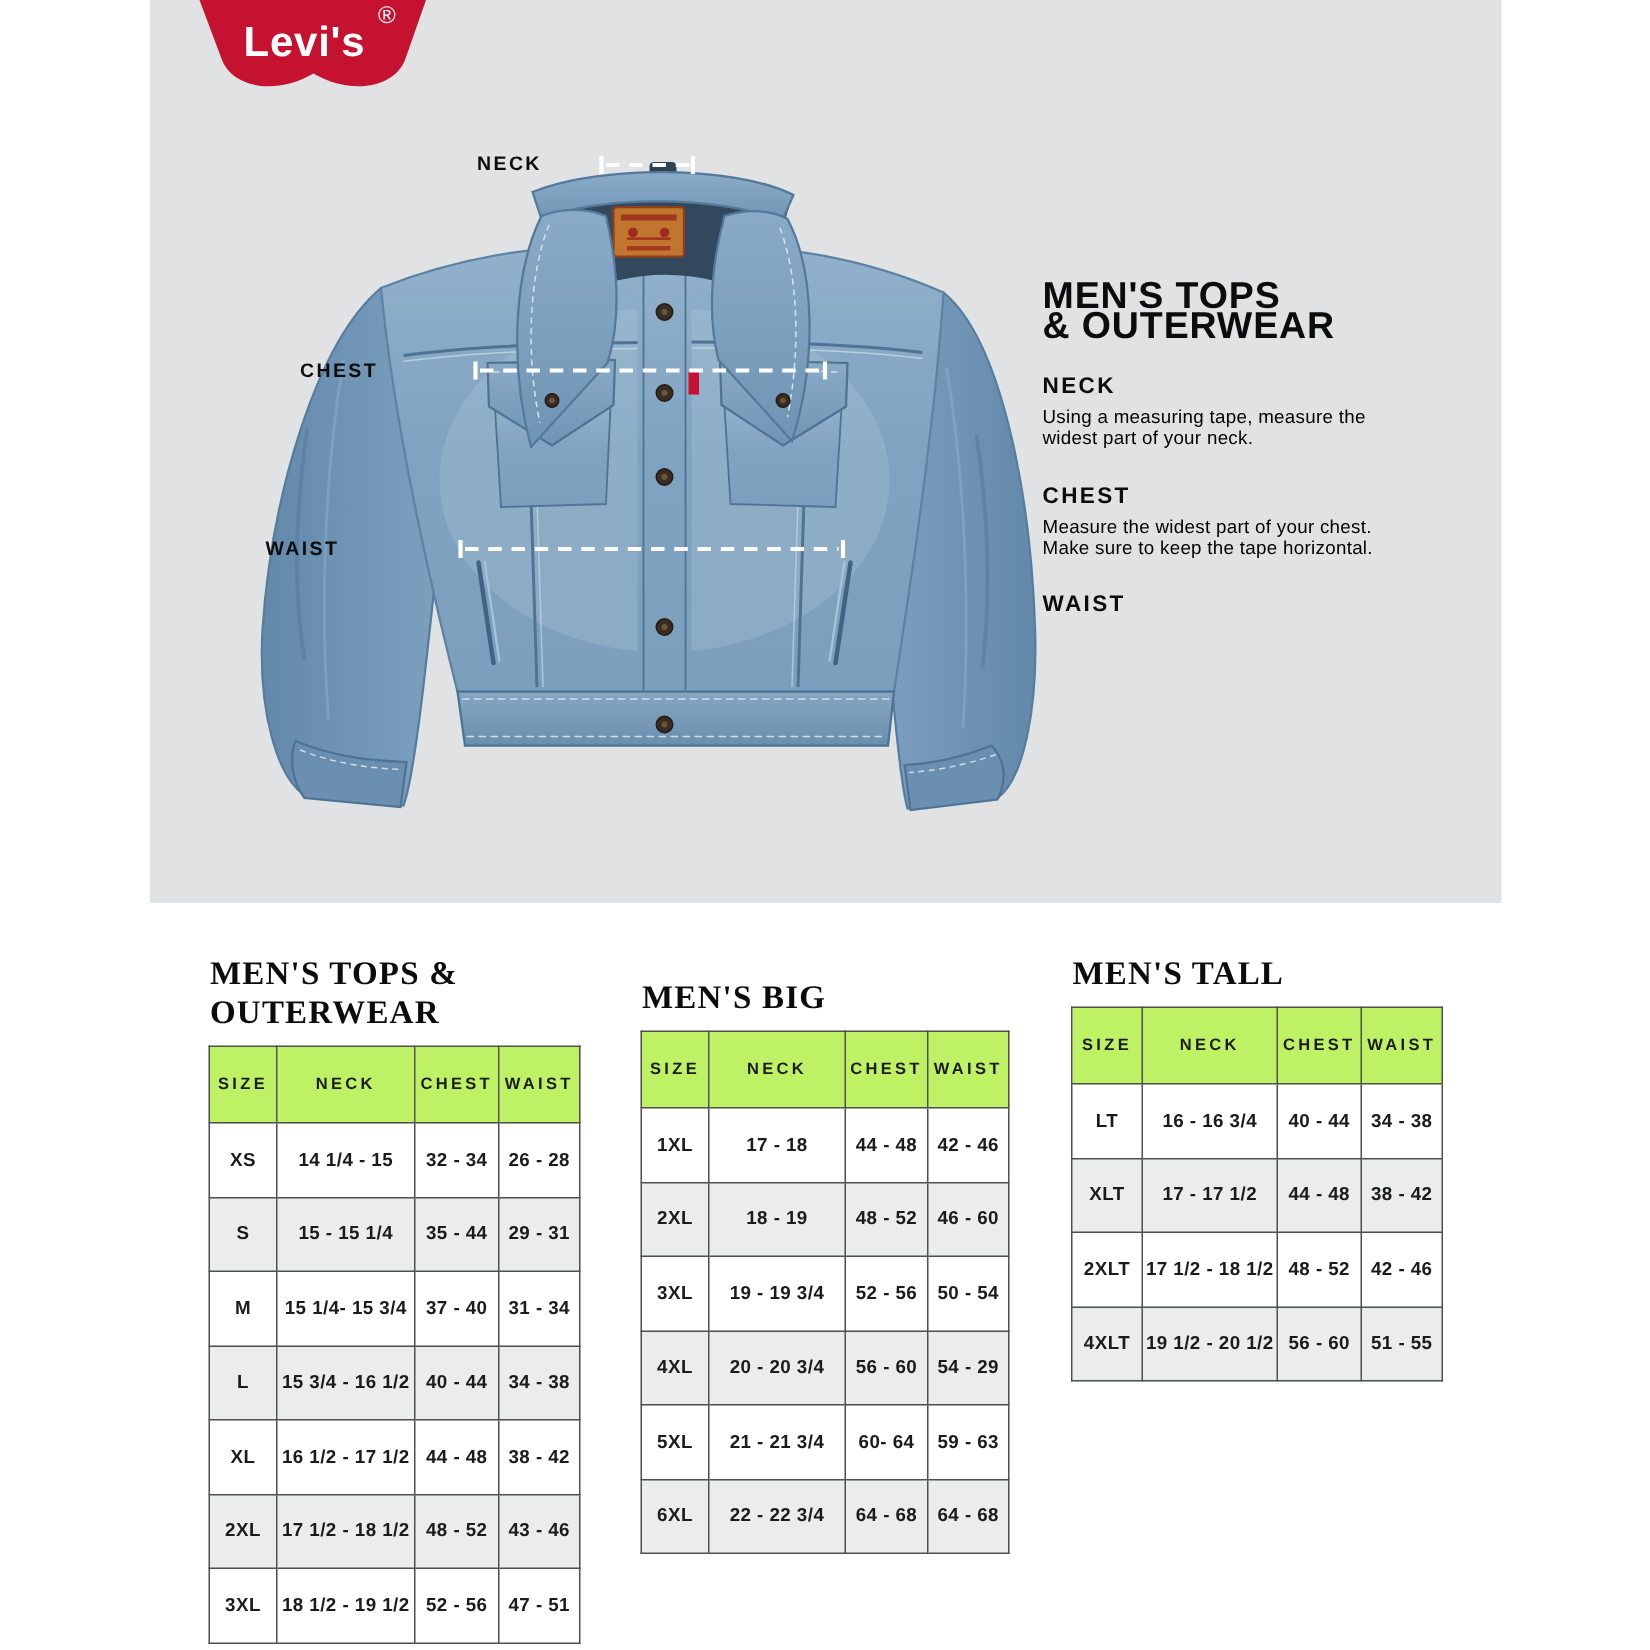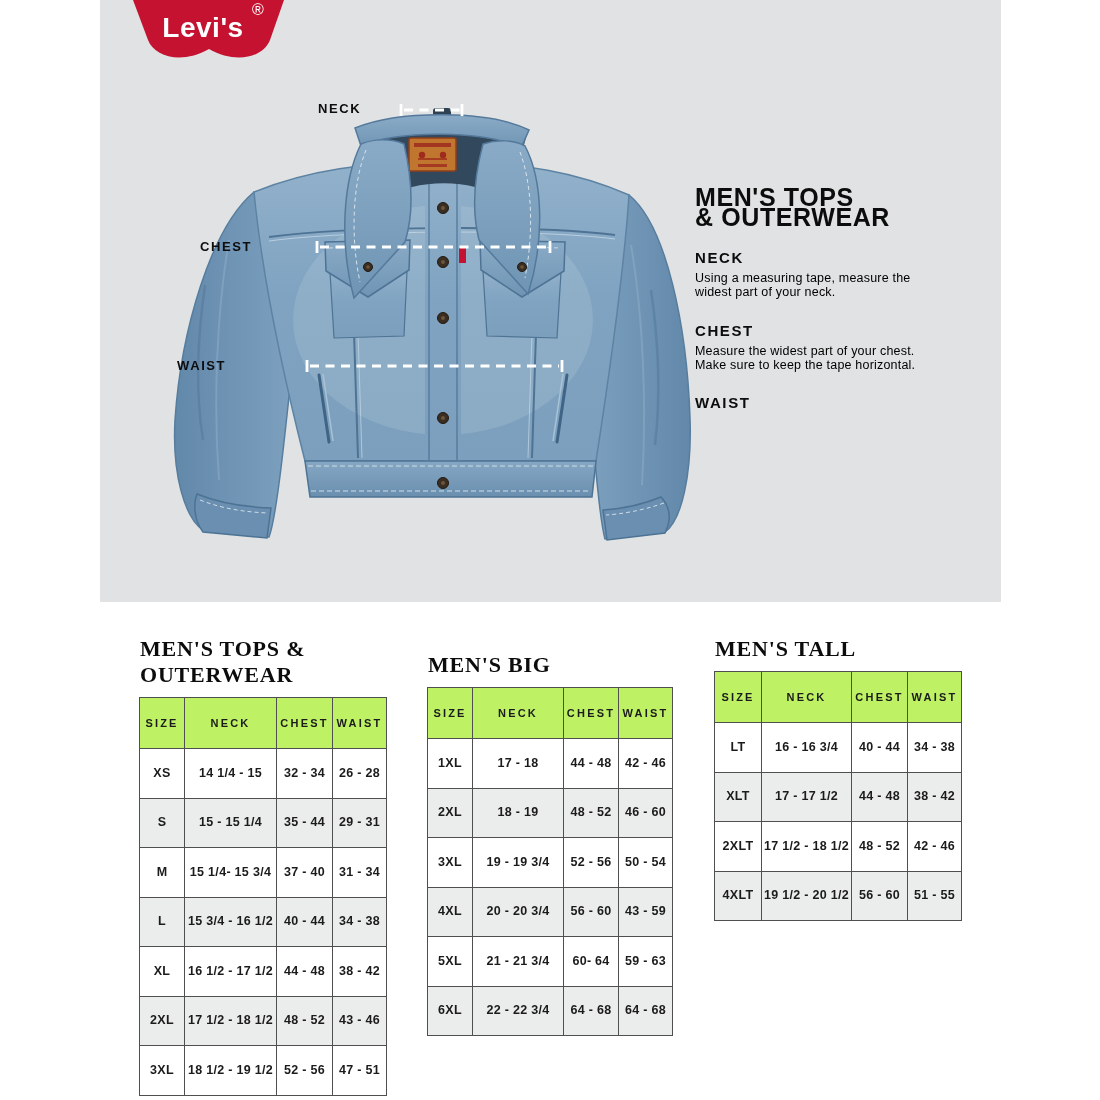--- a/index.html
+++ b/index.html
@@ -312,21 +312,21 @@
           <tr>
             <td>3XL</td>
             <td>19 - 19 3/4</td>
             <td>52 - 56</td>
             <td>50 - 54</td>
           </tr>
           <tr>
             <td>4XL</td>
             <td>20 - 20 3/4</td>
             <td>56 - 60</td>
-            <td>43 - 59</td>
+            <td>54 - 29</td>
           </tr>
           <tr>
             <td>5XL</td>
             <td>21 - 21 3/4</td>
             <td>60- 64</td>
             <td>59 - 63</td>
           </tr>
           <tr>
             <td>6XL</td>
             <td>22 - 22 3/4</td>

